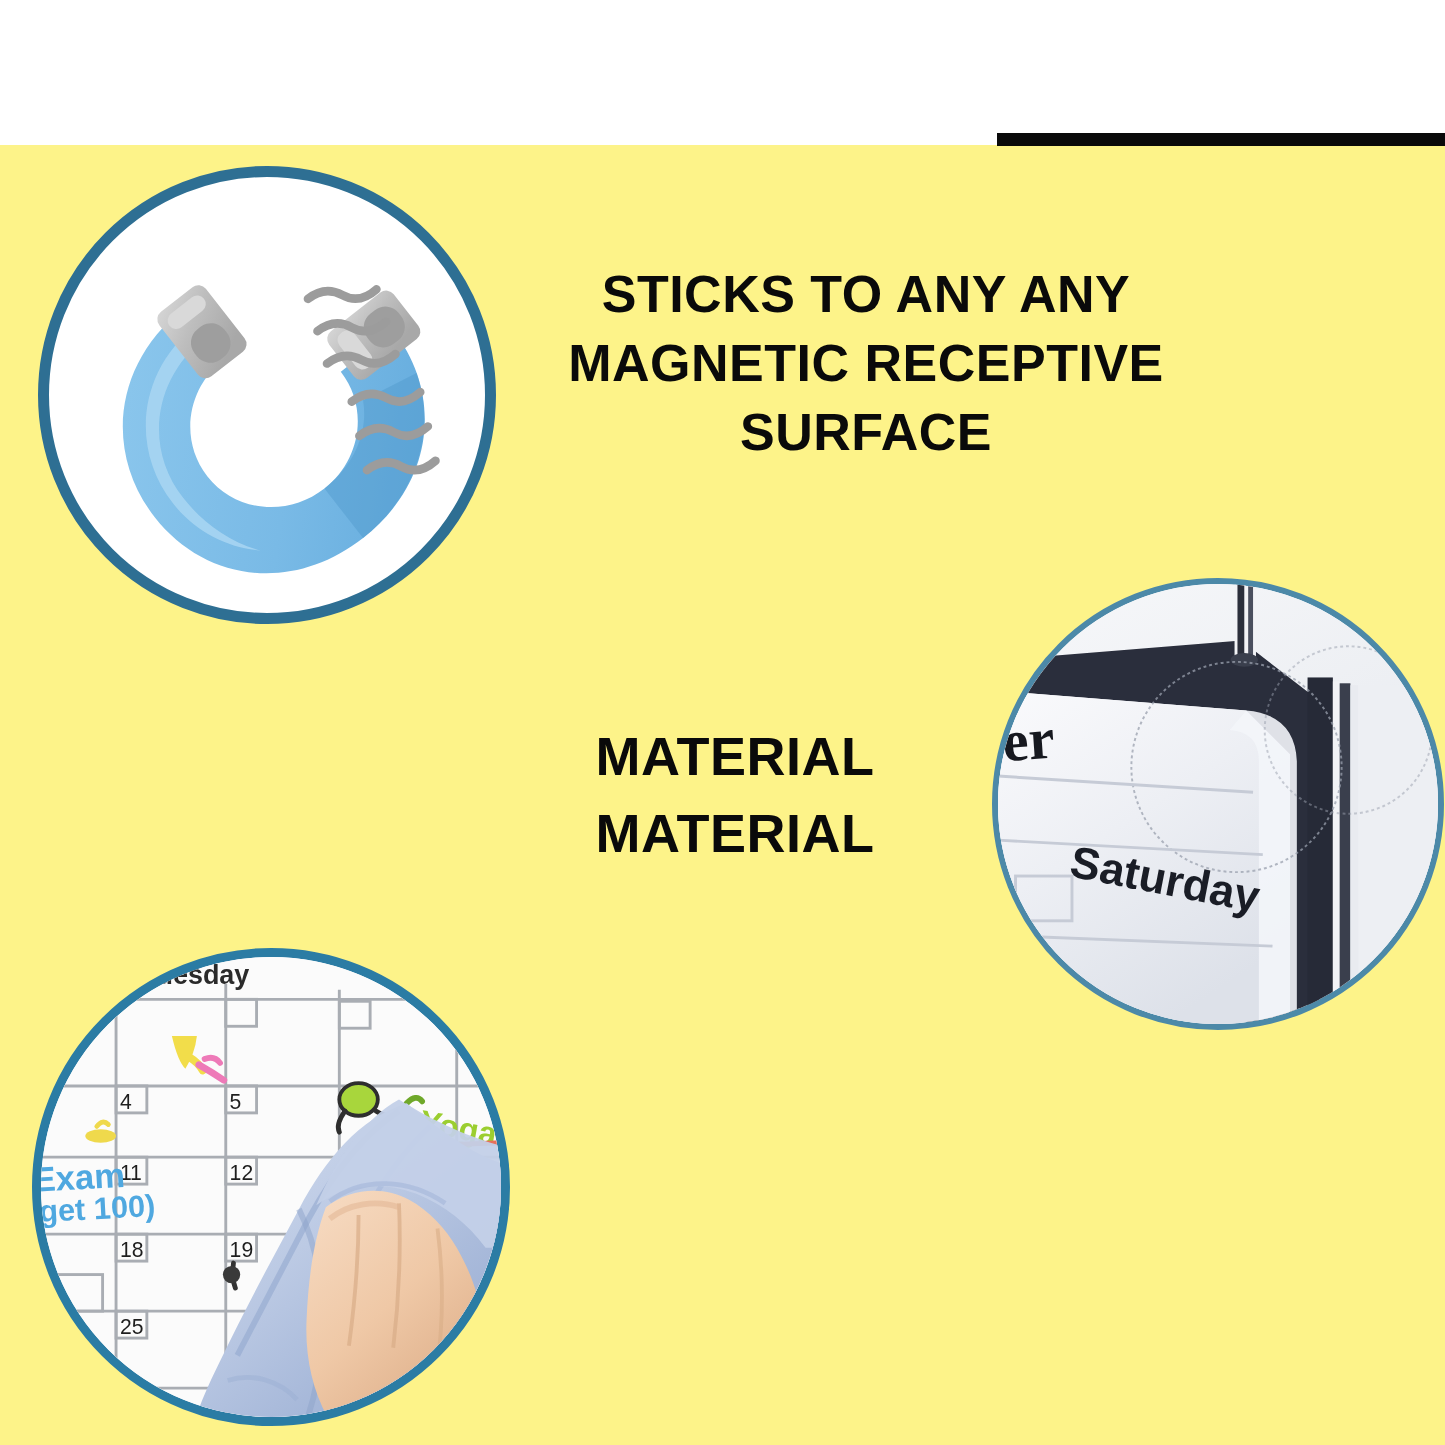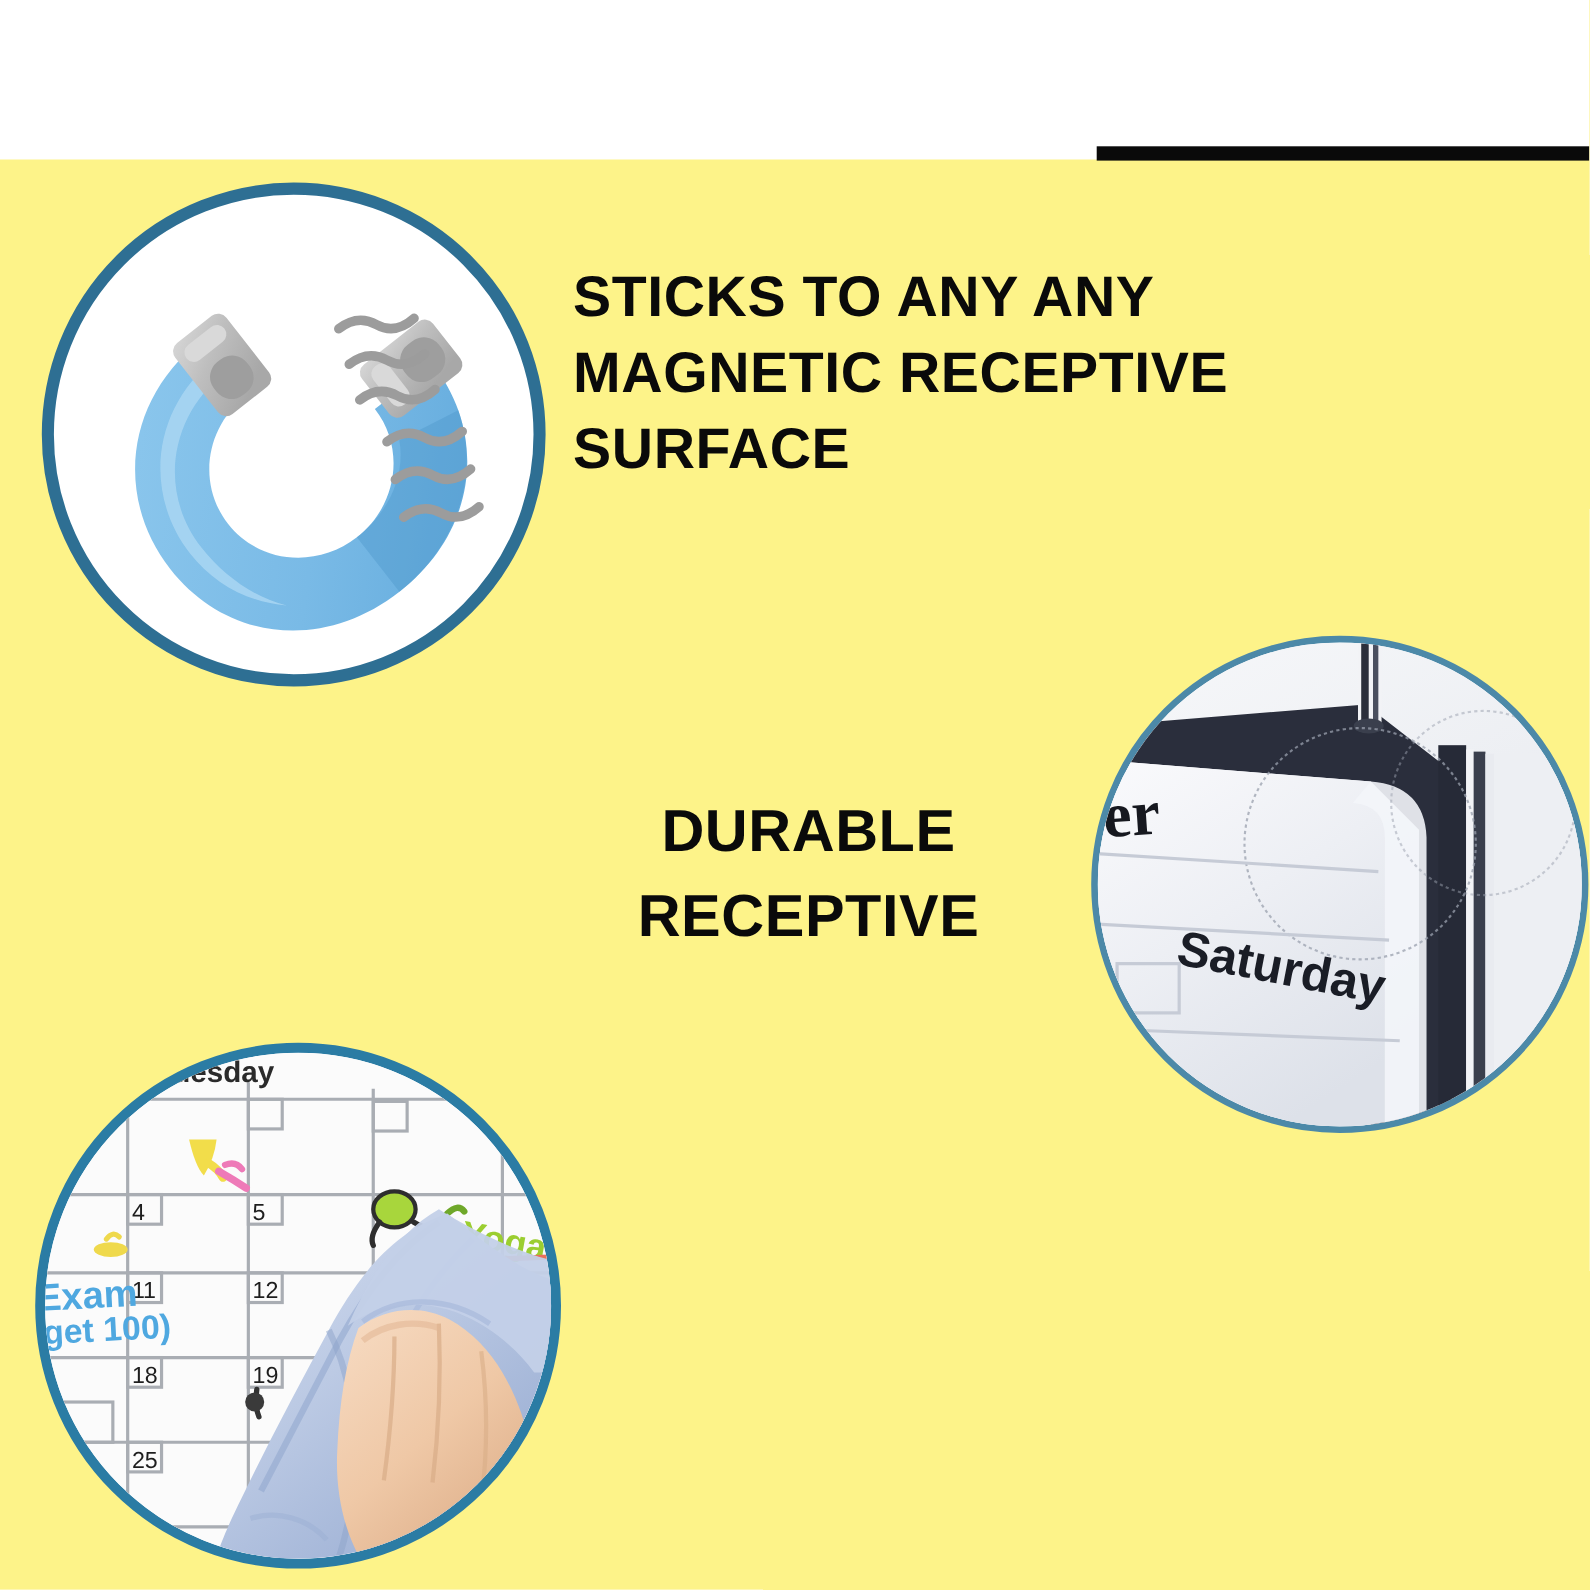--- a/index.html
+++ b/index.html
@@ -103,24 +103,24 @@
   .feature-text {
     position: absolute;
     color: #0a0a0a;
     font-weight: 900;
     font-family: "Liberation Sans", sans-serif;
     line-height: 1.33;
     letter-spacing: 0.5px;
   }
   .feature-1 {
     left: 521px;
-    top: 236px;
+    top: 260px;
     width: 690px;
     font-size: 52px;
-    text-align: left;
+    text-align: center;
   }
   .feature-2 {
     left: 500px;
     top: 718px;
     width: 470px;
     font-size: 54px;
     text-align: center;
     line-height: 1.42;
   }
   .feature-3 {
@@ -379,16 +379,16 @@
                C 420 258, 444 278, 462 302
                L 478 302 L 478 196
                C 440 186, 400 166, 372 148
                C 336 168, 308 208, 286 258 Z" fill="#C3D0E8" opacity="0.95"></path>
       <path d="M 300 254 C 334 228, 382 230, 420 256" stroke="#A8B9DC" stroke-width="5" fill="none" opacity="0.7"></path>
     </svg>
   </div>
 
   <div class="feature-text feature-1">STICKS TO ANY ANY MAGNETIC RECEPTIVE SURFACE</div>
 
-  <div class="feature-text feature-2">DURABLE RECEPTIVE</div>
+  <div class="feature-text feature-2">MATERIAL MATERIAL</div>
 
 
 </div>
 
 </body></html>

